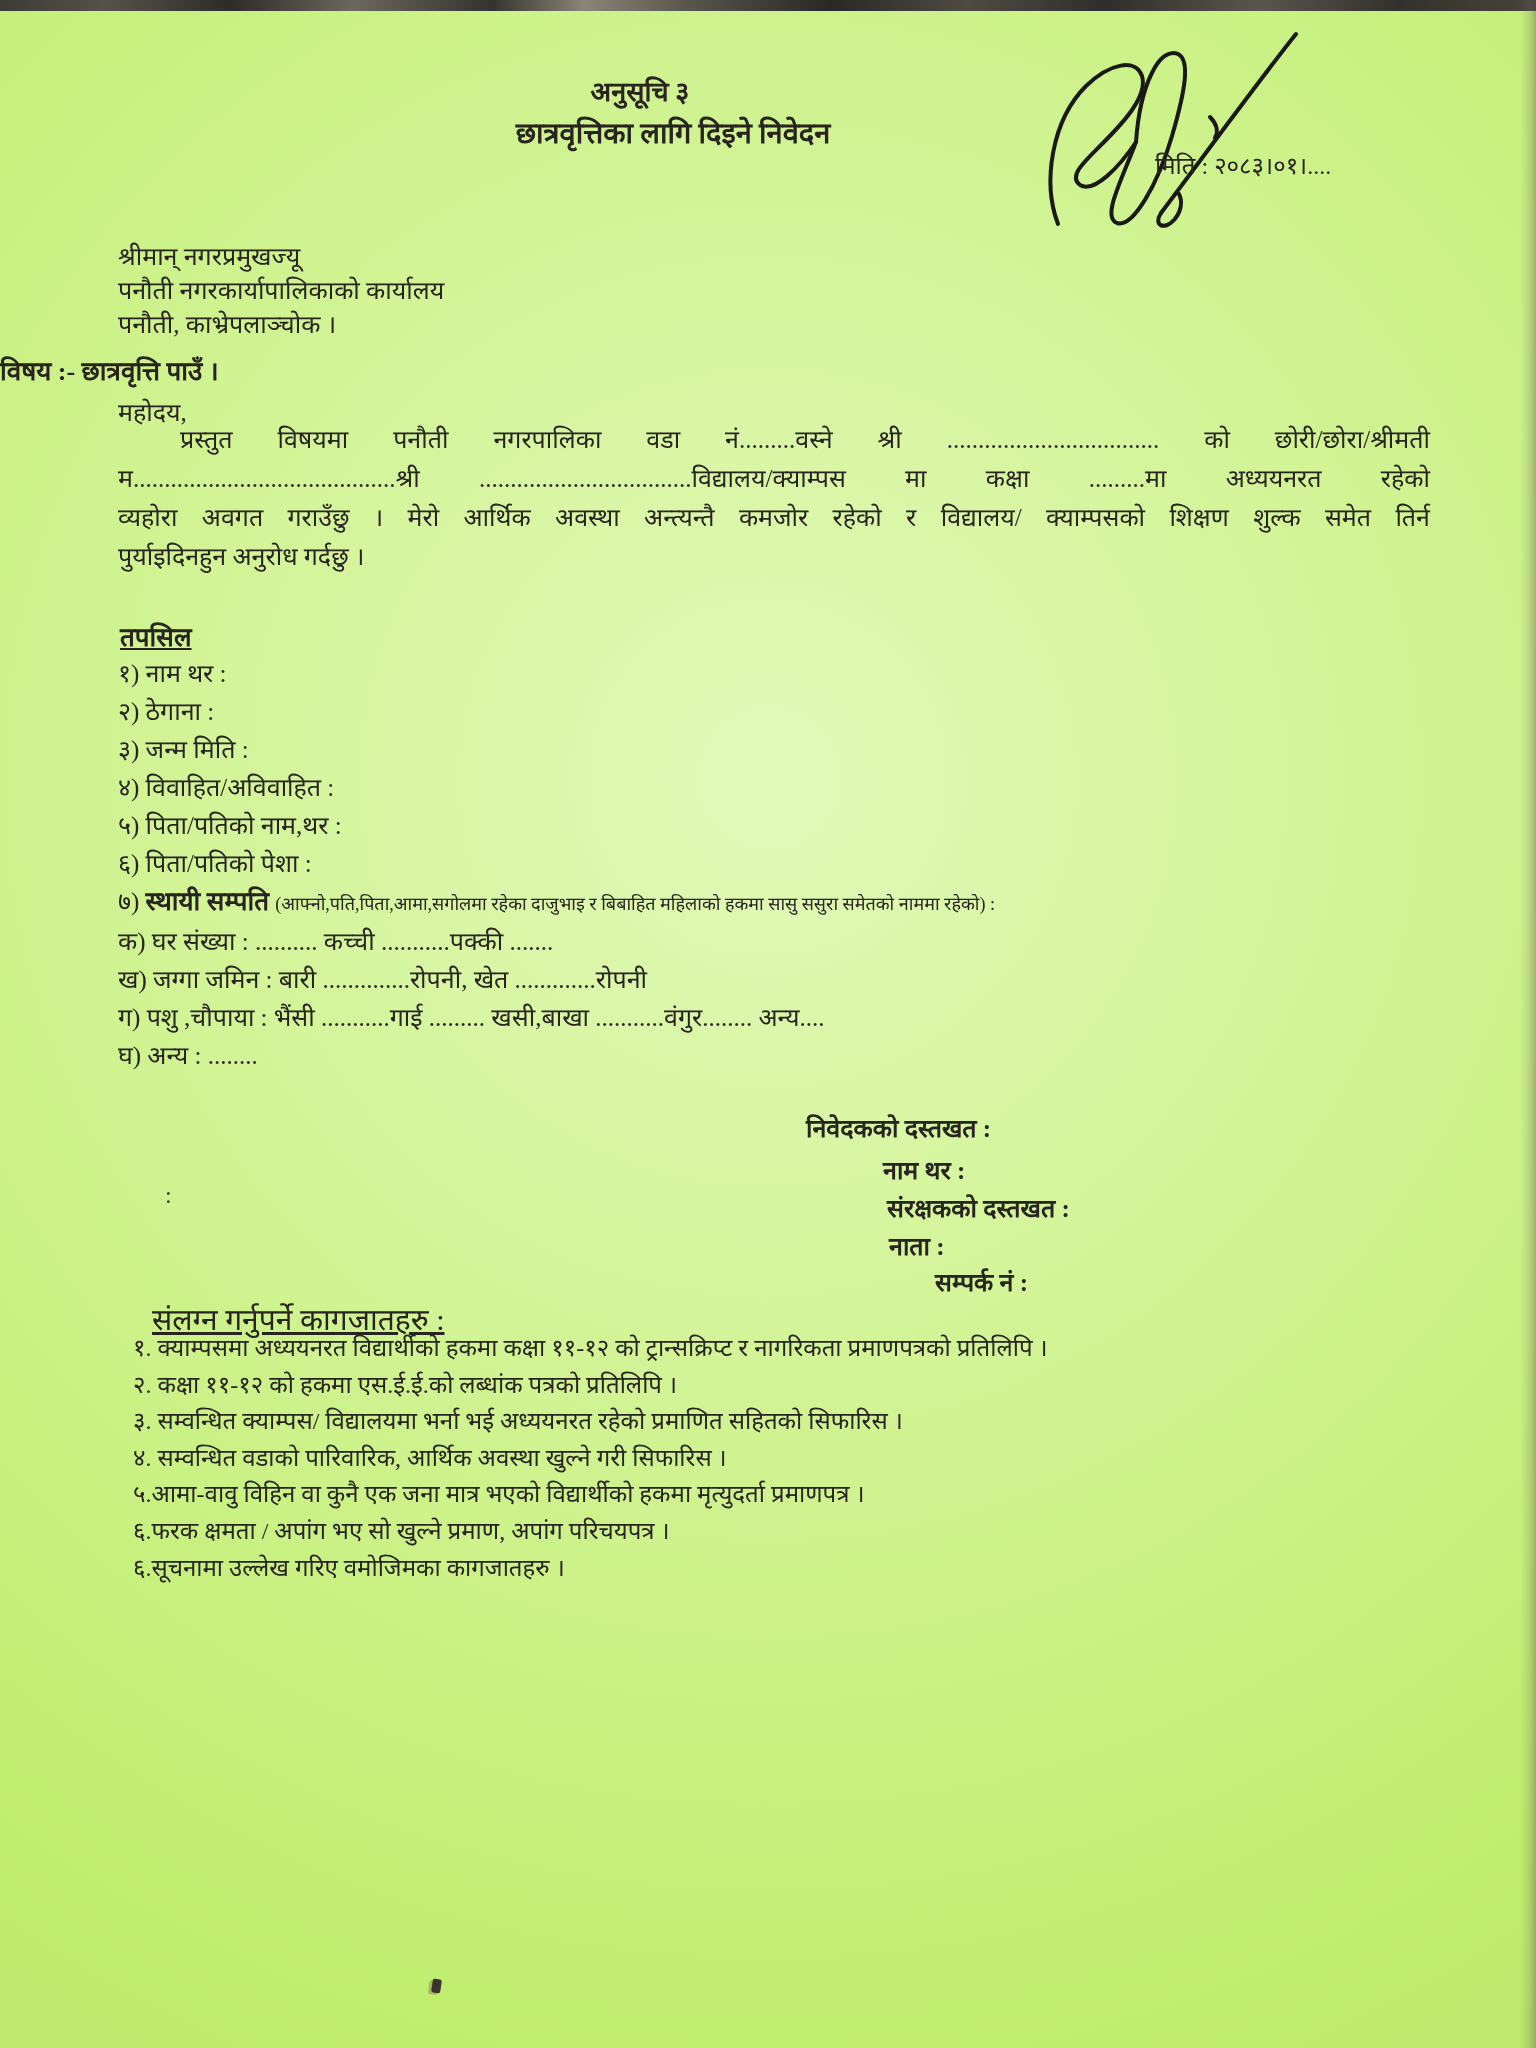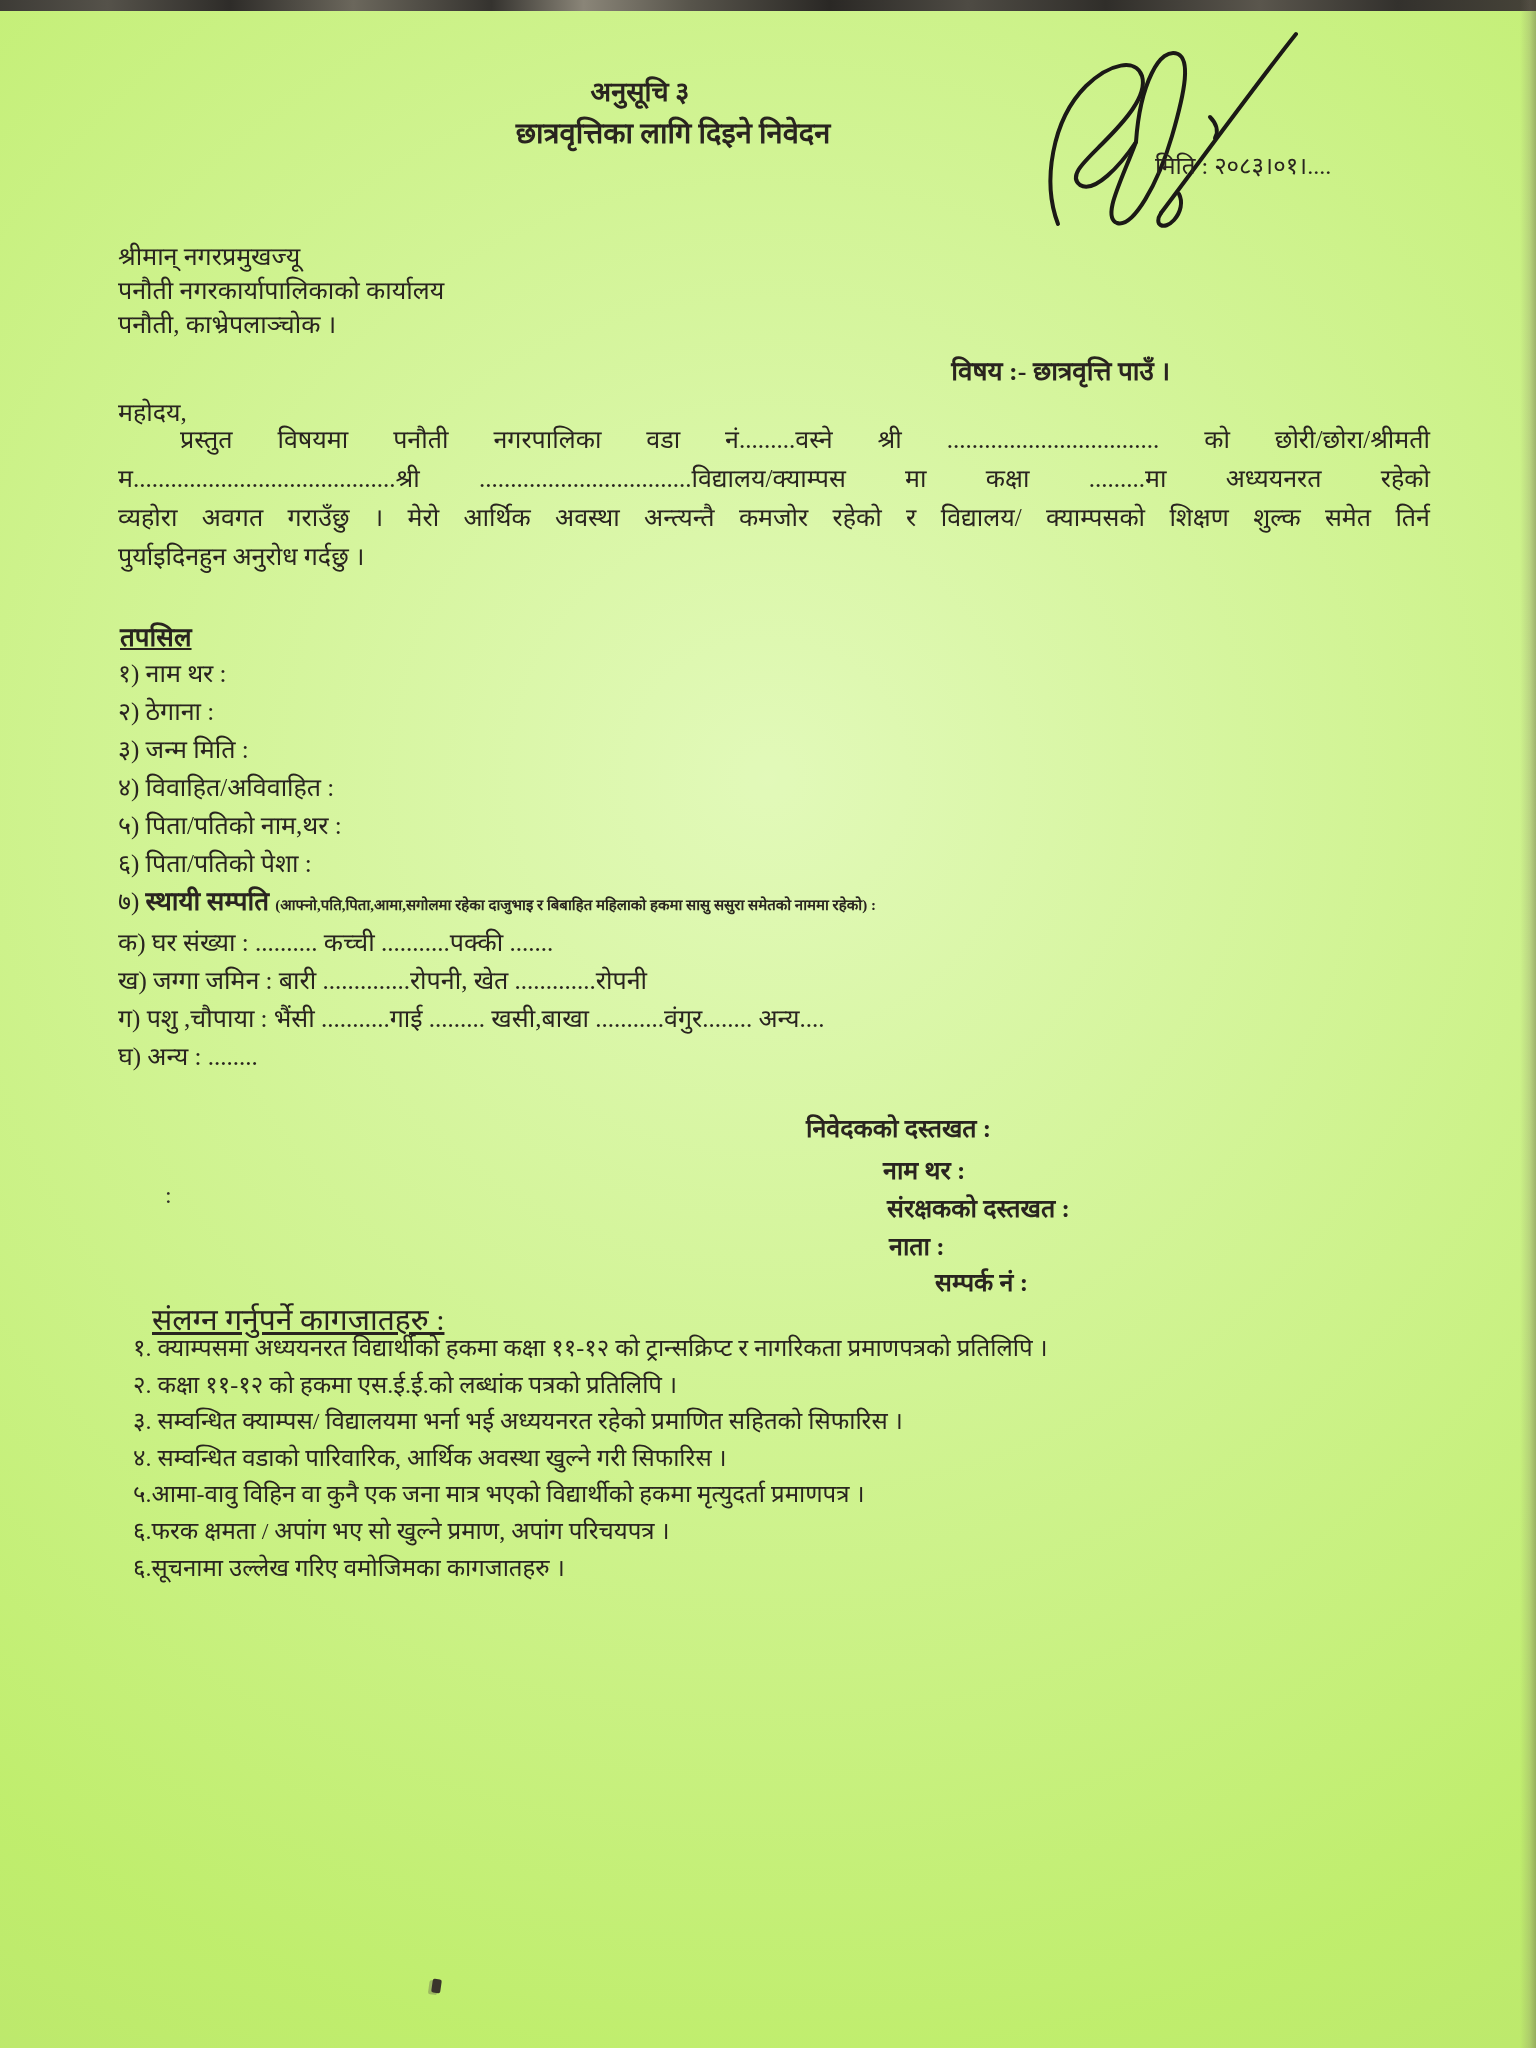--- a/index.html
+++ b/index.html
@@ -22,29 +22,29 @@
   }
   .edge-shade{
     position:absolute;top:0;right:0;width:16px;height:100%;
     background:linear-gradient(90deg, rgba(0,0,0,0) 0%, rgba(120,110,100,0.22) 60%, rgba(85,76,66,0.38) 100%);
   }
   .annex{position:absolute;top:72px;left:0;width:1280px;text-align:center;font-size:27px;font-weight:bold;}
   .title{position:absolute;top:112px;left:0;width:1280px;text-align:center;font-size:29px;font-weight:bold;padding-left:33px;}
   .sig{position:absolute;left:1040px;top:24px;width:300px;height:210px;}
   .date{position:absolute;top:148px;left:1155px;font-size:24px;}
   .address{position:absolute;top:240px;left:118px;font-size:25px;line-height:34px;}
-  .subject{position:absolute;top:352px;left:0;width:1170px;text-align:right;font-size:26px;font-weight:bold;}
+  .subject{position:absolute;top:352px;left:0;width:1170px;text-align:left;font-size:26px;font-weight:bold;}
   .salutation{position:absolute;top:394px;left:118px;font-size:25px;}
   .body-par{position:absolute;top:420px;left:118px;width:1312px;font-size:25px;line-height:39px;}
   .body-par .jline{text-align:justify;text-align-last:justify;}
   .body-par .firstline{text-indent:62px;}
   .details-head{position:absolute;top:618px;left:120px;font-size:26px;font-weight:bold;text-decoration:underline;}
   .detail-list{position:absolute;top:655px;left:118px;font-size:25px;line-height:38px;}
   .item7 .lbl{font-weight:bold;font-size:26px;}
-  .item7 .paren{font-size:15px;font-weight:bold;}
+  .item7 .paren{font-size:18px;font-weight:normal;}
   .sigblock-line{position:absolute;font-size:25px;font-weight:bold;}
   .l-applicant{top:1110px;left:806px;}
   .l-name{top:1152px;left:883px;}
   .l-guardian{top:1190px;left:887px;}
   .l-relation{top:1228px;left:889px;}
   .l-contact{top:1264px;left:935px;}
   .stray-colon{position:absolute;top:1182px;left:165px;font-size:24px;color:#33302b;}
   .attach-head{position:absolute;top:1298px;left:152px;font-size:30px;font-weight:normal;text-decoration:underline;}
   .attach-list{position:absolute;top:1330px;left:133px;font-size:24px;line-height:36.6px;}
   .bottom-mark{

